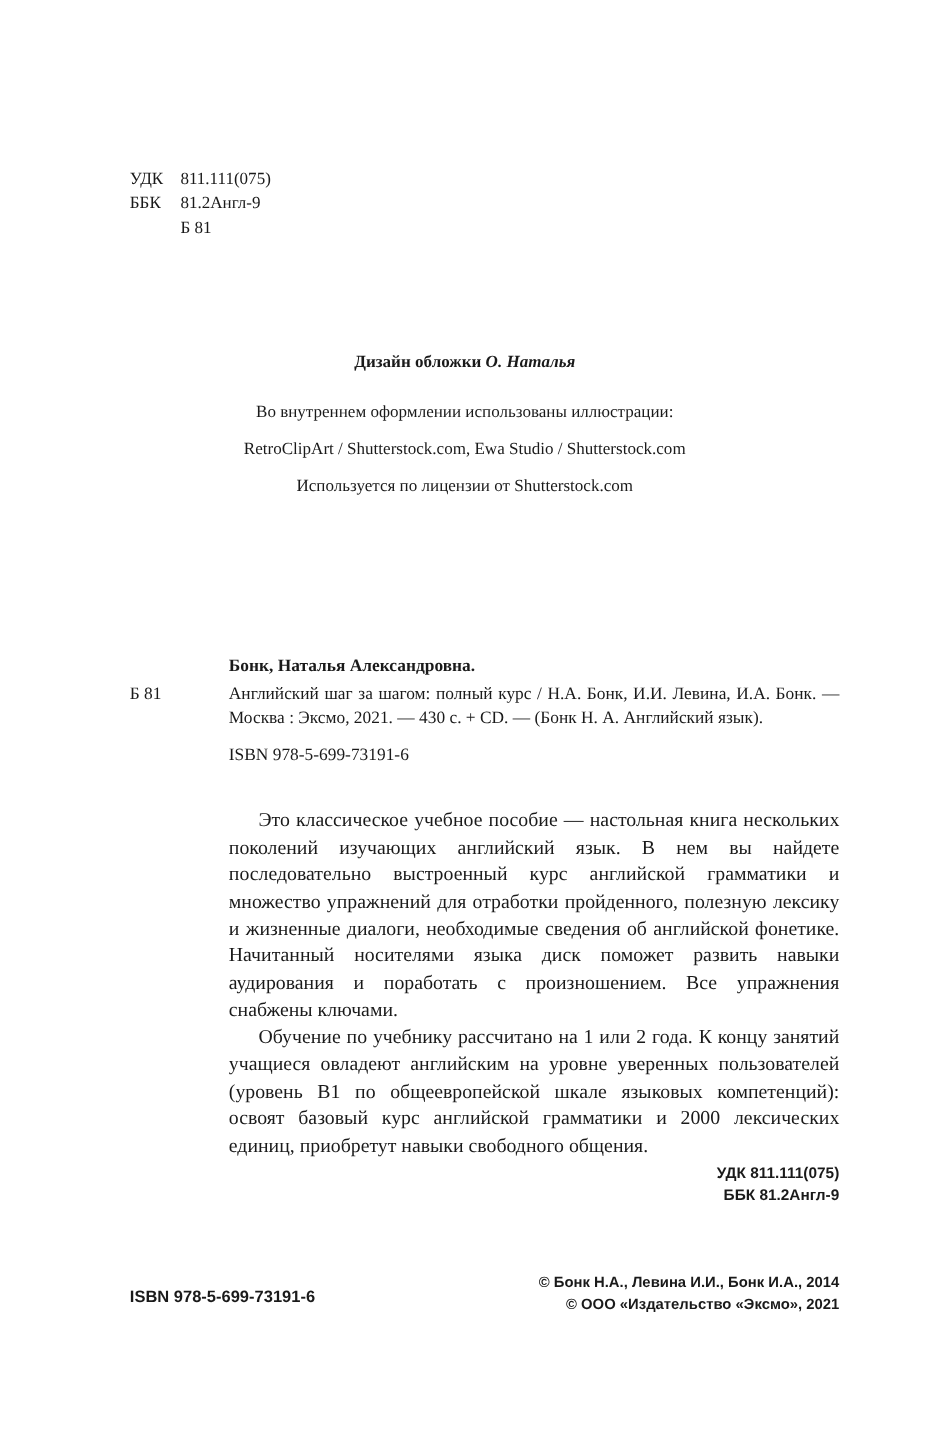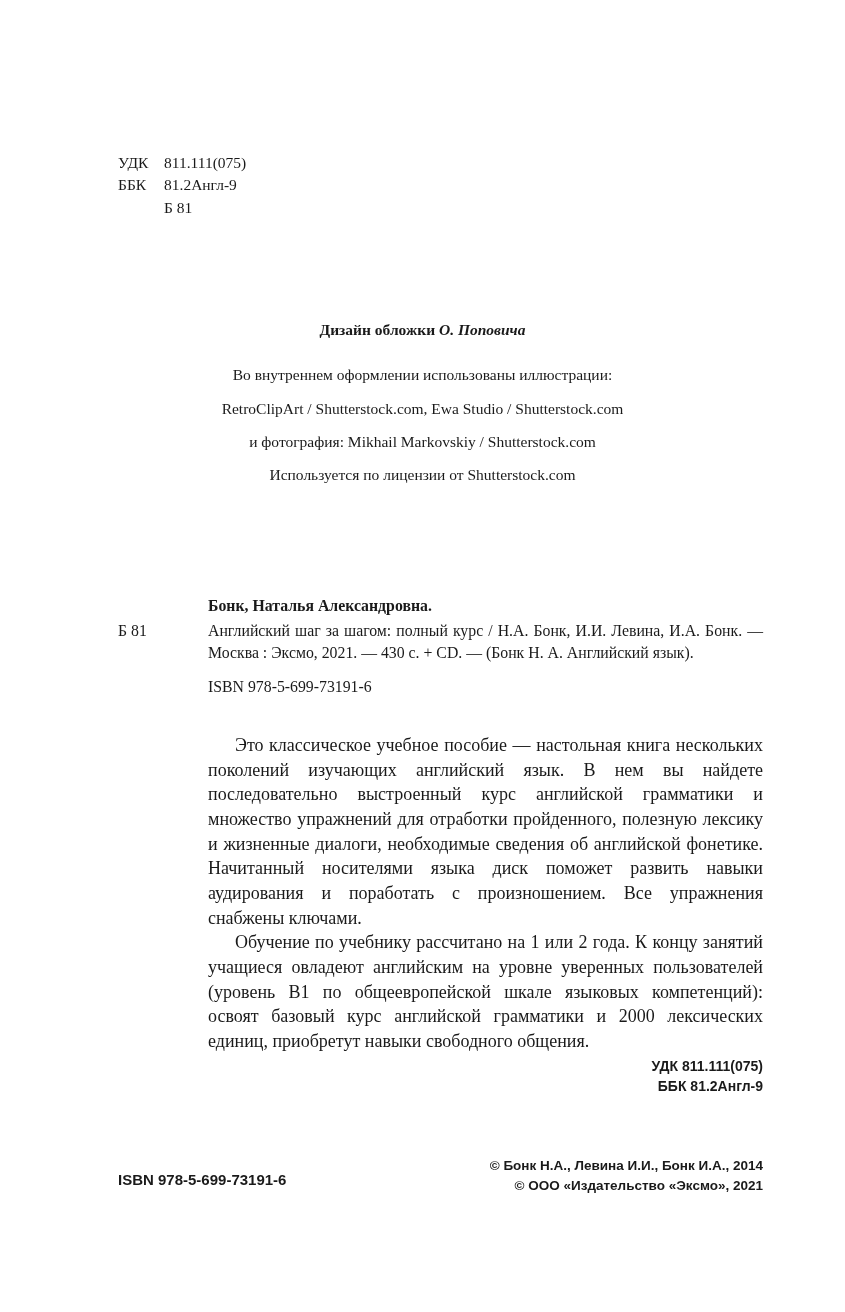--- a/index.html
+++ b/index.html
@@ -147,24 +147,23 @@
 
 <div class="page">
 
   <div class="classif">
     <div class="classif-row"><span class="classif-label">УДК</span><span>811.111(075)</span></div>
     <div class="classif-row"><span class="classif-label">ББК</span><span>81.2Англ-9</span></div>
     <div class="classif-row"><span class="classif-code-indent"></span><span>Б 81</span></div>
   </div>
 
   <div class="credits">
-    <div class="designer"><span>Дизайн обложки </span><span class="name">О. Поповича</span></div>
+    <div class="designer"><span>Дизайн обложки </span><span class="name">О. Наталья</span></div>
     <div class="illus-line">Во внутреннем оформлении использованы иллюстрации:</div>
     <div class="illus-line">RetroClipArt / Shutterstock.com, Ewa Studio / Shutterstock.com</div>
-    <div class="illus-line">и фотография: Mikhail Markovskiy / Shutterstock.com</div>
     <div class="illus-line">Используется по лицензии от Shutterstock.com</div>
   </div>
 
   <div class="biblio">
     <div class="biblio-author">Бонк, Наталья Александровна.</div>
     <div class="biblio-desc">
       <span class="biblio-mark">Б 81</span>
       <div class="biblio-body">Английский шаг за шагом: полный курс / Н.А. Бонк, И.И. Левина, И.А. Бонк. — Москва : Эксмо, 2021. — 430 с. + CD. — (Бонк Н. А. Английский язык).</div>
     </div>
     <div class="isbn-line">ISBN 978-5-699-73191-6</div>

